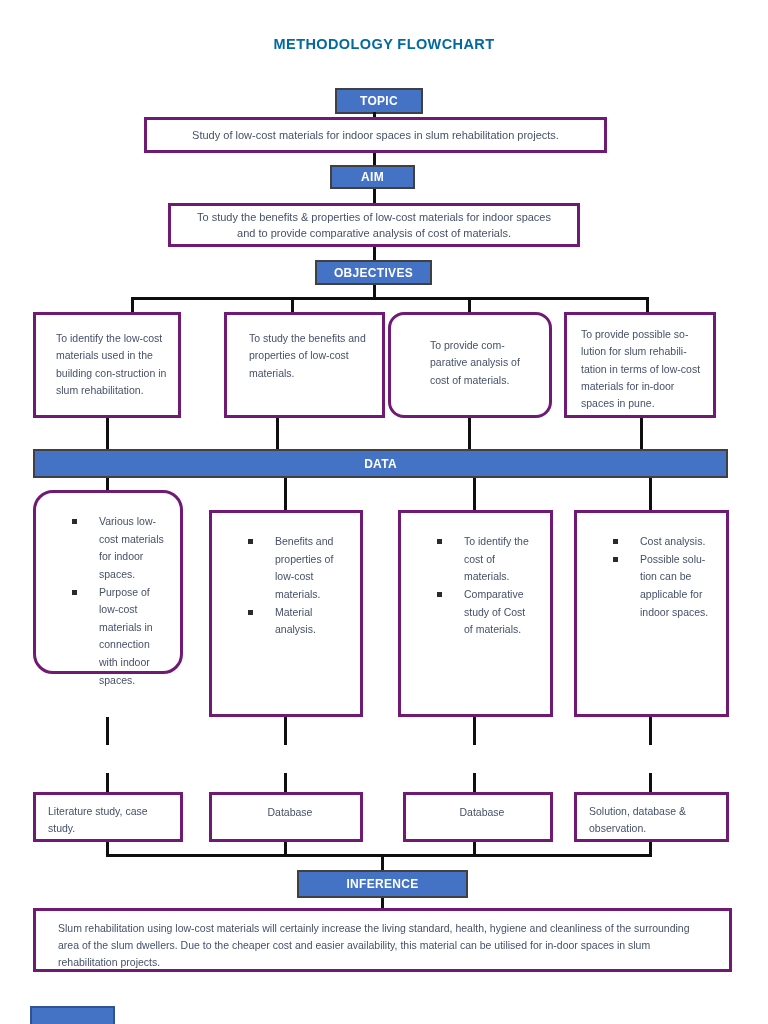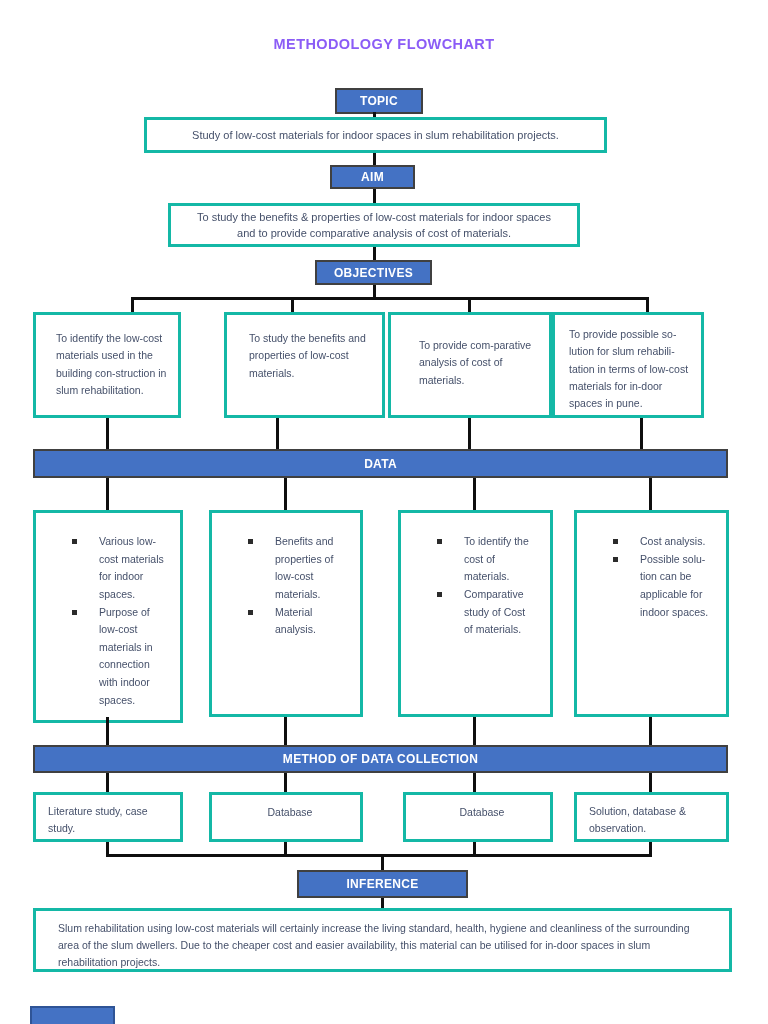--- a/index.html
+++ b/index.html
@@ -1,34 +1,34 @@
 <!DOCTYPE html>
 <html><head>
 <meta charset="utf-8">
 <style>
   html,body{margin:0;padding:0;background:#ffffff;}
   body{width:768px;height:1024px;font-family:"Liberation Sans",sans-serif;}
   #canvas{position:relative;width:768px;height:1024px;background:#ffffff;overflow:hidden;}
 
   .title{position:absolute;left:0;top:36px;width:768px;text-align:center;
-         font-size:14.5px;font-weight:bold;letter-spacing:.4px;color:#8b5cf6;}
+         font-size:14.5px;font-weight:bold;letter-spacing:.4px;color:#0369a1;}
 
   .bar{position:absolute;background:#4472C4;border:2px solid #404040;box-sizing:border-box;
        color:#ffffff;font-weight:bold;font-size:12px;letter-spacing:.3px;
        display:flex;align-items:center;justify-content:center;}
 
-  .wbox{position:absolute;background:#ffffff;border:3px solid #14b8a6;box-sizing:border-box;
+  .wbox{position:absolute;background:#ffffff;border:3px solid #701a75;box-sizing:border-box;
         color:#45506a;font-size:10.5px;}
 
   .center-text{display:flex;flex-direction:column;align-items:center;justify-content:center;
                text-align:center;font-size:11px;line-height:1.5;}
 
   .obox{padding:15px 10px 0 20px;line-height:1.65;}
   .obox.o2{padding-left:22px;margin-left:27px;}
-  .obox.o3{padding-left:28px;padding-top:22px;}
+  .obox.o3{padding-left:39px;padding-top:22px;border-radius:16px;}
   .obox.o4{padding-left:14px;padding-top:11px;}
 
   .dbox{padding:20px 10px 0 36px;}
   .brow{display:flex;align-items:flex-start;}
   .sq{flex:0 0 5px;width:5px;height:5px;background:#2b2b2b;margin-top:6px;}
   .btxt{margin-left:22px;line-height:1.68;max-width:80px;}
 
   .mbox{line-height:1.6;}
   .mbox.left{padding:8px 12px;}
   .mbox.mid{text-align:center;padding-top:9px;padding-left:8px;}
@@ -73,37 +73,37 @@
 
   <div class="wbox obox" style="left:33px;top:312px;width:148px;height:106px;">
     <span>To identify the low-cost materials used in the building con-struction in slum rehabilitation.</span>
   </div>
   <div class="wbox obox o2" style="left:197px;top:312px;width:161px;height:106px;">
     <span>To study the benefits and properties of low-cost materials.</span>
   </div>
   <div class="wbox obox o3" style="left:388px;top:312px;width:164px;height:106px;">
     <span>To provide com-parative analysis of cost of materials.</span>
   </div>
-  <div class="wbox obox o4" style="left:552px;top:312px;width:152px;height:106px;">
+  <div class="wbox obox o4" style="left:564px;top:312px;width:152px;height:106px;">
     <span>To provide possible so-lution for slum rehabili-tation in terms of low-cost materials for in-door spaces in pune.</span>
   </div>
 
   <div class="vline" style="left:106px;top:418px;height:31px;"></div>
   <div class="vline" style="left:276px;top:418px;height:31px;"></div>
   <div class="vline" style="left:468px;top:418px;height:31px;"></div>
   <div class="vline" style="left:640px;top:418px;height:31px;"></div>
 
   <div class="bar" style="left:33px;top:449px;width:695px;height:29px;">DATA</div>
 
   <div class="vline" style="left:106px;top:478px;height:32px;"></div>
   <div class="vline" style="left:284px;top:478px;height:32px;"></div>
   <div class="vline" style="left:473px;top:478px;height:32px;"></div>
   <div class="vline" style="left:649px;top:478px;height:32px;"></div>
 
-  <div class="wbox dbox" style="left:33px;top:510px;width:150px;height:213px;">
+  <div class="wbox dbox" style="left:33px;top:490px;width:150px;height:184px;border-radius:20px;">
     <div class="brow">
       <span class="sq"></span>
       <span class="btxt" style="max-width:66px;">Various low-cost materials for indoor spaces.</span>
     </div>
     <div class="brow">
       <span class="sq"></span>
       <span class="btxt" style="max-width:66px;">Purpose of low-cost materials in connection with indoor spaces.</span>
     </div>
   </div>
   <div class="wbox dbox" style="left:209px;top:510px;width:154px;height:207px;">
@@ -135,21 +135,20 @@
       <span class="sq"></span>
       <span class="btxt" style="max-width:80px;">Possible solu-tion can be applicable for indoor spaces.</span>
     </div>
   </div>
 
   <div class="vline" style="left:106px;top:717px;height:28px;"></div>
   <div class="vline" style="left:284px;top:717px;height:28px;"></div>
   <div class="vline" style="left:473px;top:717px;height:28px;"></div>
   <div class="vline" style="left:649px;top:717px;height:28px;"></div>
 
-  <div class="bar" style="left:33px;top:745px;width:695px;height:28px;">METHOD OF DATA COLLECTION</div>
 
   <div class="vline" style="left:106px;top:773px;height:19px;"></div>
   <div class="vline" style="left:284px;top:773px;height:19px;"></div>
   <div class="vline" style="left:473px;top:773px;height:19px;"></div>
   <div class="vline" style="left:649px;top:773px;height:19px;"></div>
 
   <div class="wbox mbox left" style="left:33px;top:792px;width:150px;height:50px;">
     <span>Literature study, case study.</span>
   </div>
   <div class="wbox mbox mid" style="left:209px;top:792px;width:154px;height:50px;">

